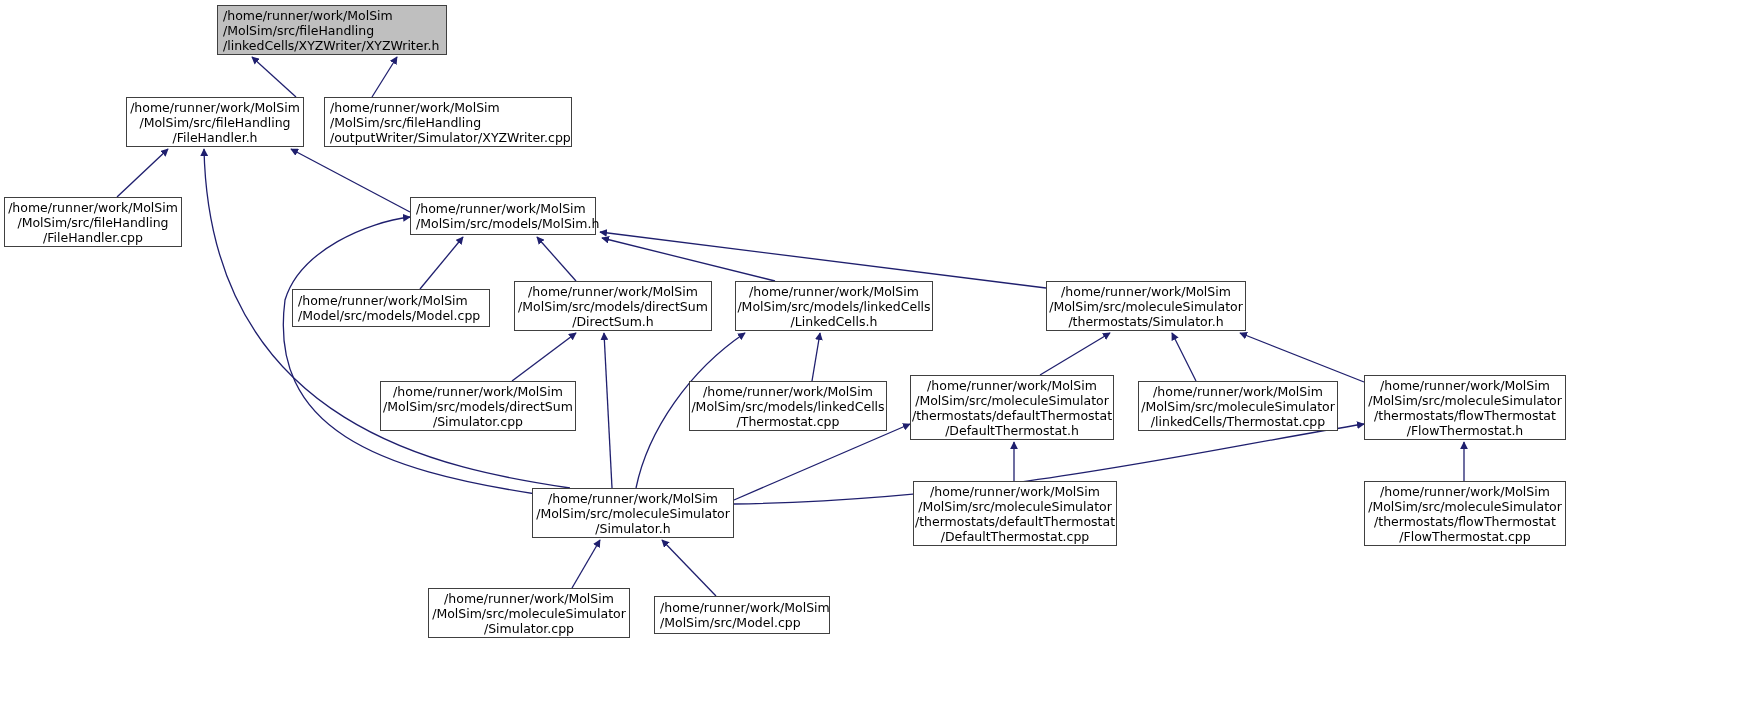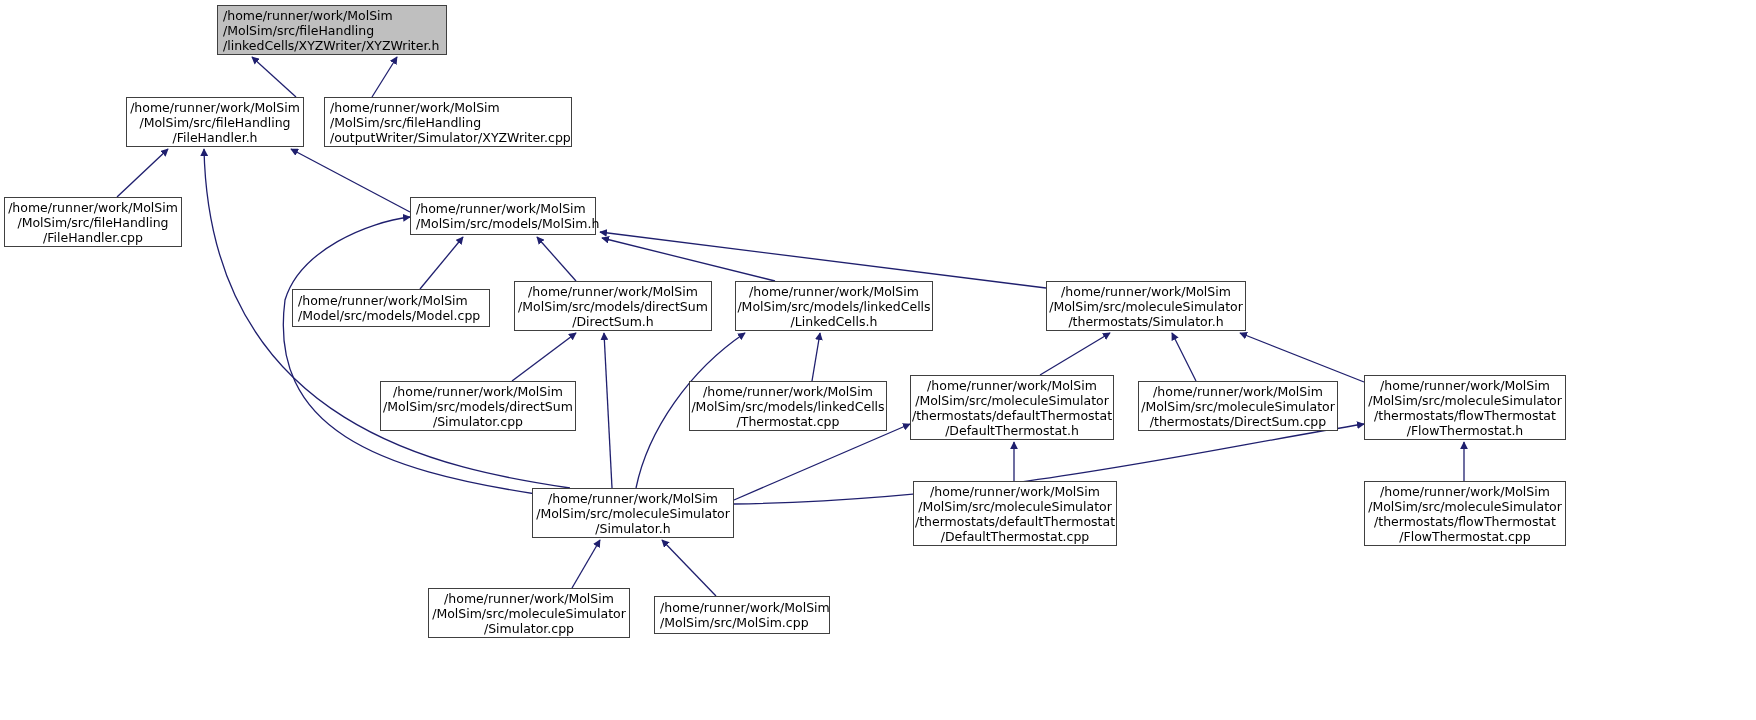--- a/index.html
+++ b/index.html
@@ -102,21 +102,21 @@
     </div>
     <div class="node" style="left: 910px; top: 375px; width: 204px; height: 65px; background: rgb(255, 255, 255); border-color: rgb(64, 64, 64); color: rgb(0, 0, 0);">
       <span class="ln">/home/runner/work/MolSim</span>
       <span class="ln">/MolSim/src/moleculeSimulator</span>
       <span class="ln">/thermostats/defaultThermostat</span>
       <span class="ln">/DefaultThermostat.h</span>
     </div>
     <div class="node" style="left: 1138px; top: 381px; width: 200px; height: 50px; background: rgb(255, 255, 255); border-color: rgb(64, 64, 64); color: rgb(0, 0, 0);">
       <span class="ln">/home/runner/work/MolSim</span>
       <span class="ln">/MolSim/src/moleculeSimulator</span>
-      <span class="ln">/thermostats/DirectSum.cpp</span>
+      <span class="ln">/linkedCells/Thermostat.cpp</span>
     </div>
     <div class="node" style="left: 1364px; top: 375px; width: 202px; height: 65px; background: rgb(255, 255, 255); border-color: rgb(64, 64, 64); color: rgb(0, 0, 0);">
       <span class="ln">/home/runner/work/MolSim</span>
       <span class="ln">/MolSim/src/moleculeSimulator</span>
       <span class="ln">/thermostats/flowThermostat</span>
       <span class="ln">/FlowThermostat.h</span>
     </div>
     <div class="node" style="left: 532px; top: 488px; width: 202px; height: 50px; background: rgb(255, 255, 255); border-color: rgb(64, 64, 64); color: rgb(0, 0, 0);">
       <span class="ln">/home/runner/work/MolSim</span>
       <span class="ln">/MolSim/src/moleculeSimulator</span>
@@ -134,15 +134,15 @@
       <span class="ln">/thermostats/flowThermostat</span>
       <span class="ln">/FlowThermostat.cpp</span>
     </div>
     <div class="node" style="left: 428px; top: 588px; width: 202px; height: 50px; background: rgb(255, 255, 255); border-color: rgb(64, 64, 64); color: rgb(0, 0, 0);">
       <span class="ln">/home/runner/work/MolSim</span>
       <span class="ln">/MolSim/src/moleculeSimulator</span>
       <span class="ln">/Simulator.cpp</span>
     </div>
     <div class="node" style="left: 654px; top: 596px; width: 176px; height: 38px; background: rgb(255, 255, 255); border-color: rgb(64, 64, 64); color: rgb(0, 0, 0);">
       <span class="ln lft">/home/runner/work/MolSim</span>
-      <span class="ln lft">/MolSim/src/MolSim.cpp</span>
+      <span class="ln lft">/MolSim/src/Model.cpp</span>
     </div>
   </div>
 
 </body></html>

